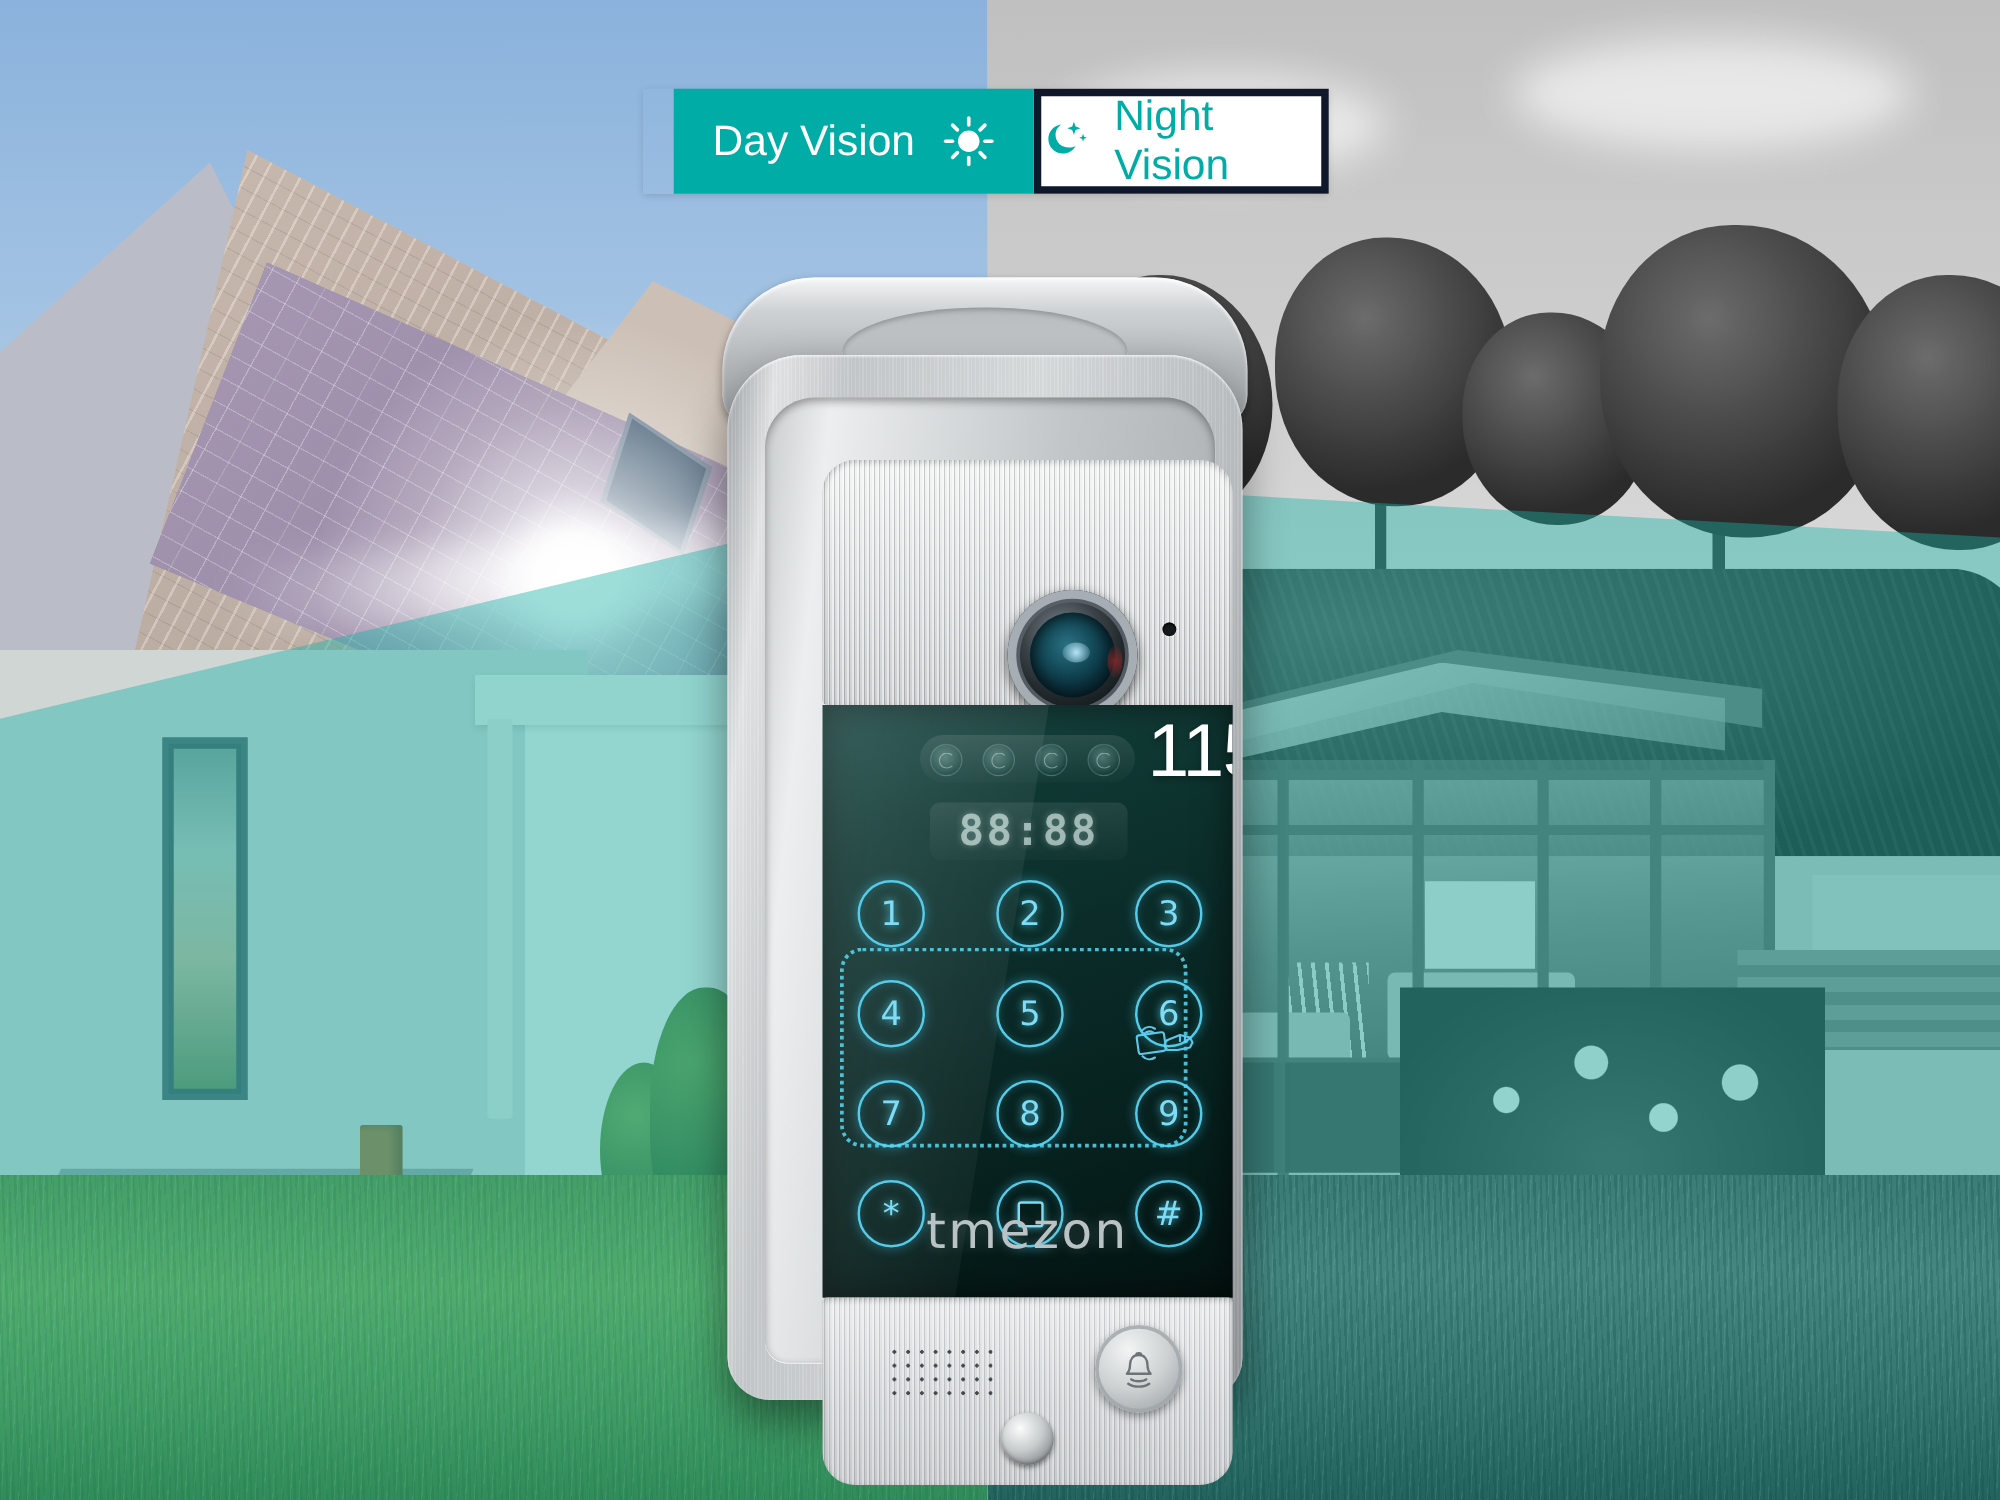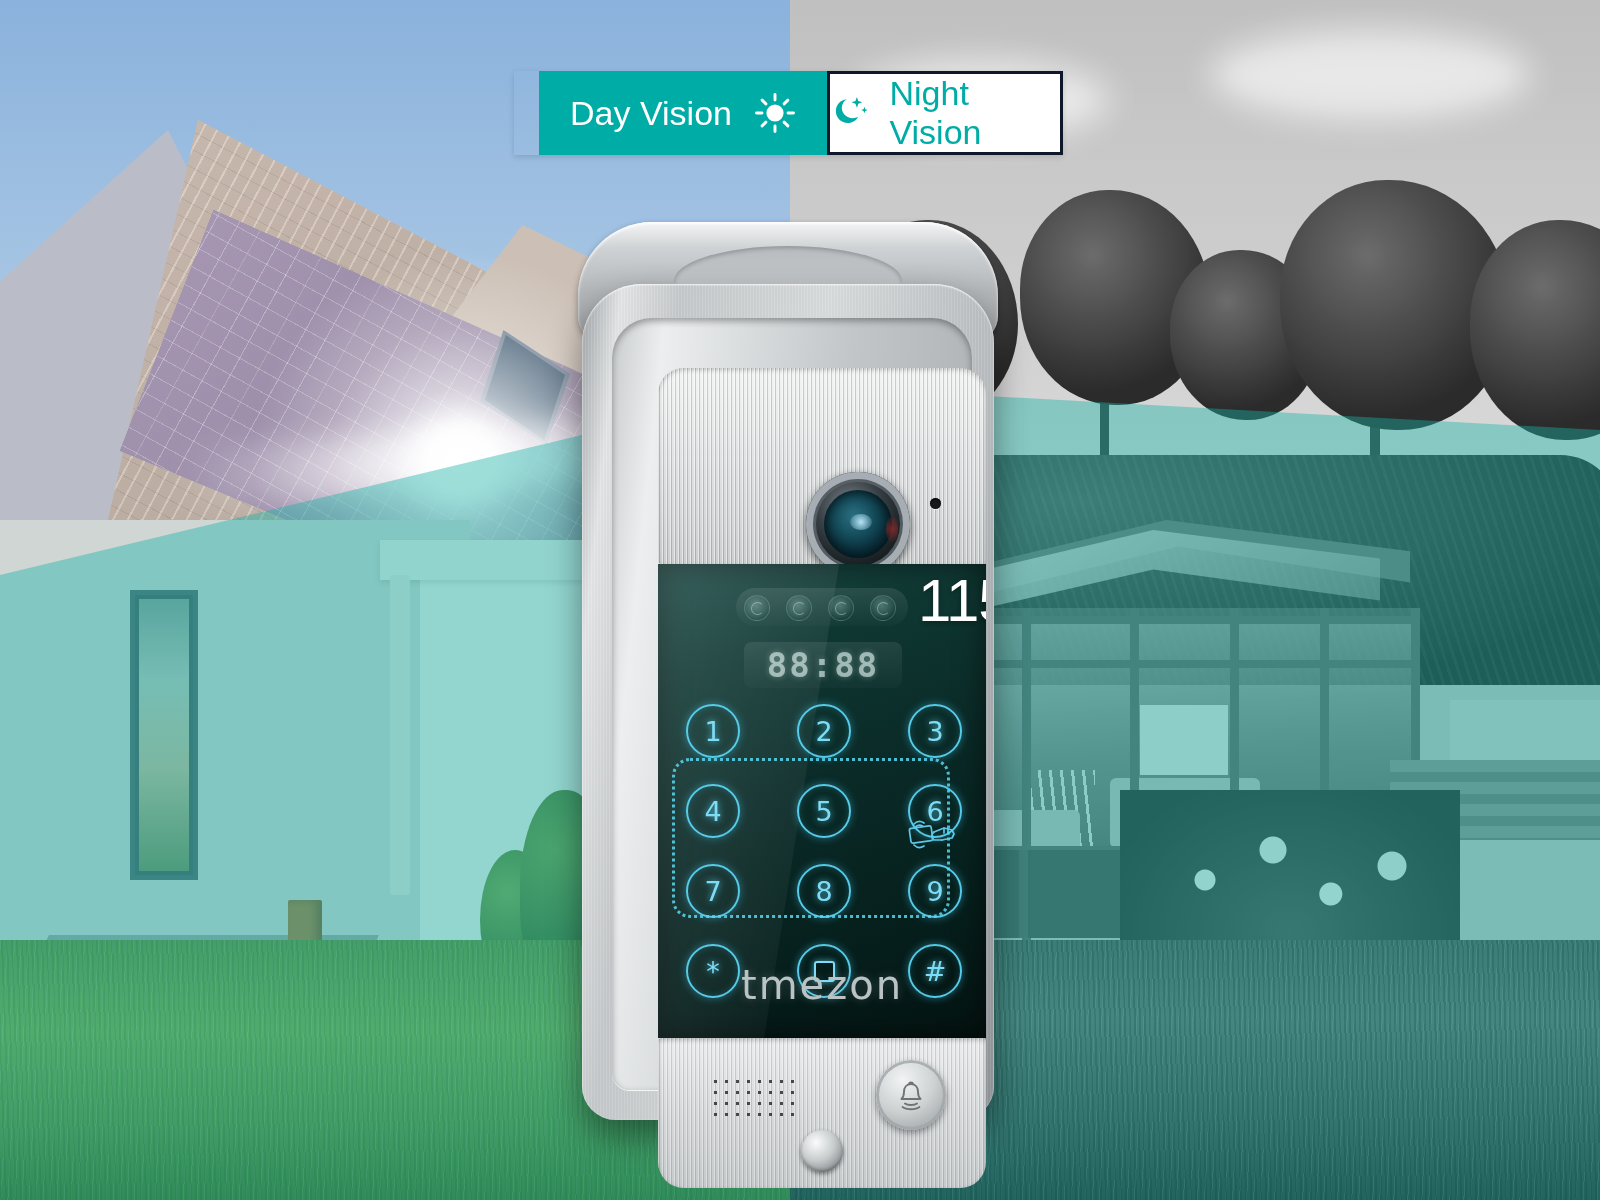--- a/index.html
+++ b/index.html
@@ -222,21 +222,21 @@
     background:radial-gradient(circle at 38% 28%,#f2f4f4,#cdd1d2 48%,#a6abad 82%,#8b9093);
     box-shadow:0 3px 7px rgba(0,0,0,.4),inset 0 0 0 3px rgba(160,166,169,.85),inset 0 2px 3px rgba(255,255,255,.8);
     display:flex;align-items:center;justify-content:center;}
 
   
   .badge{position:absolute;left:514px;top:71px;width:549px;height:84px;display:flex;
     box-shadow:0 2px 6px rgba(0,0,0,.14);}
   .badge-day{flex:0 0 288px;background:#00ACA6;display:flex;align-items:center;justify-content:center;gap:22px;margin-left:25px;}
   .badge-day .lbl{color:#fff;font-size:34px;font-family:"Liberation Sans",sans-serif;}
   .badge-night{flex:1;background:#fff;display:flex;align-items:center;justify-content:center;gap:18px;
-    border:3px solid #0f172a;box-sizing:border-box;}
+    border:6px solid #0f172a;box-sizing:border-box;}
   .badge-night .lbl{color:#00ACA6;font-size:34px;font-family:"Liberation Sans",sans-serif;}
 </style>
 </head>
 <body>
 
 <div class="stage">
 
   <div class="bg-day">
     <div class="day-sky"></div>
     <div class="gable"></div>

